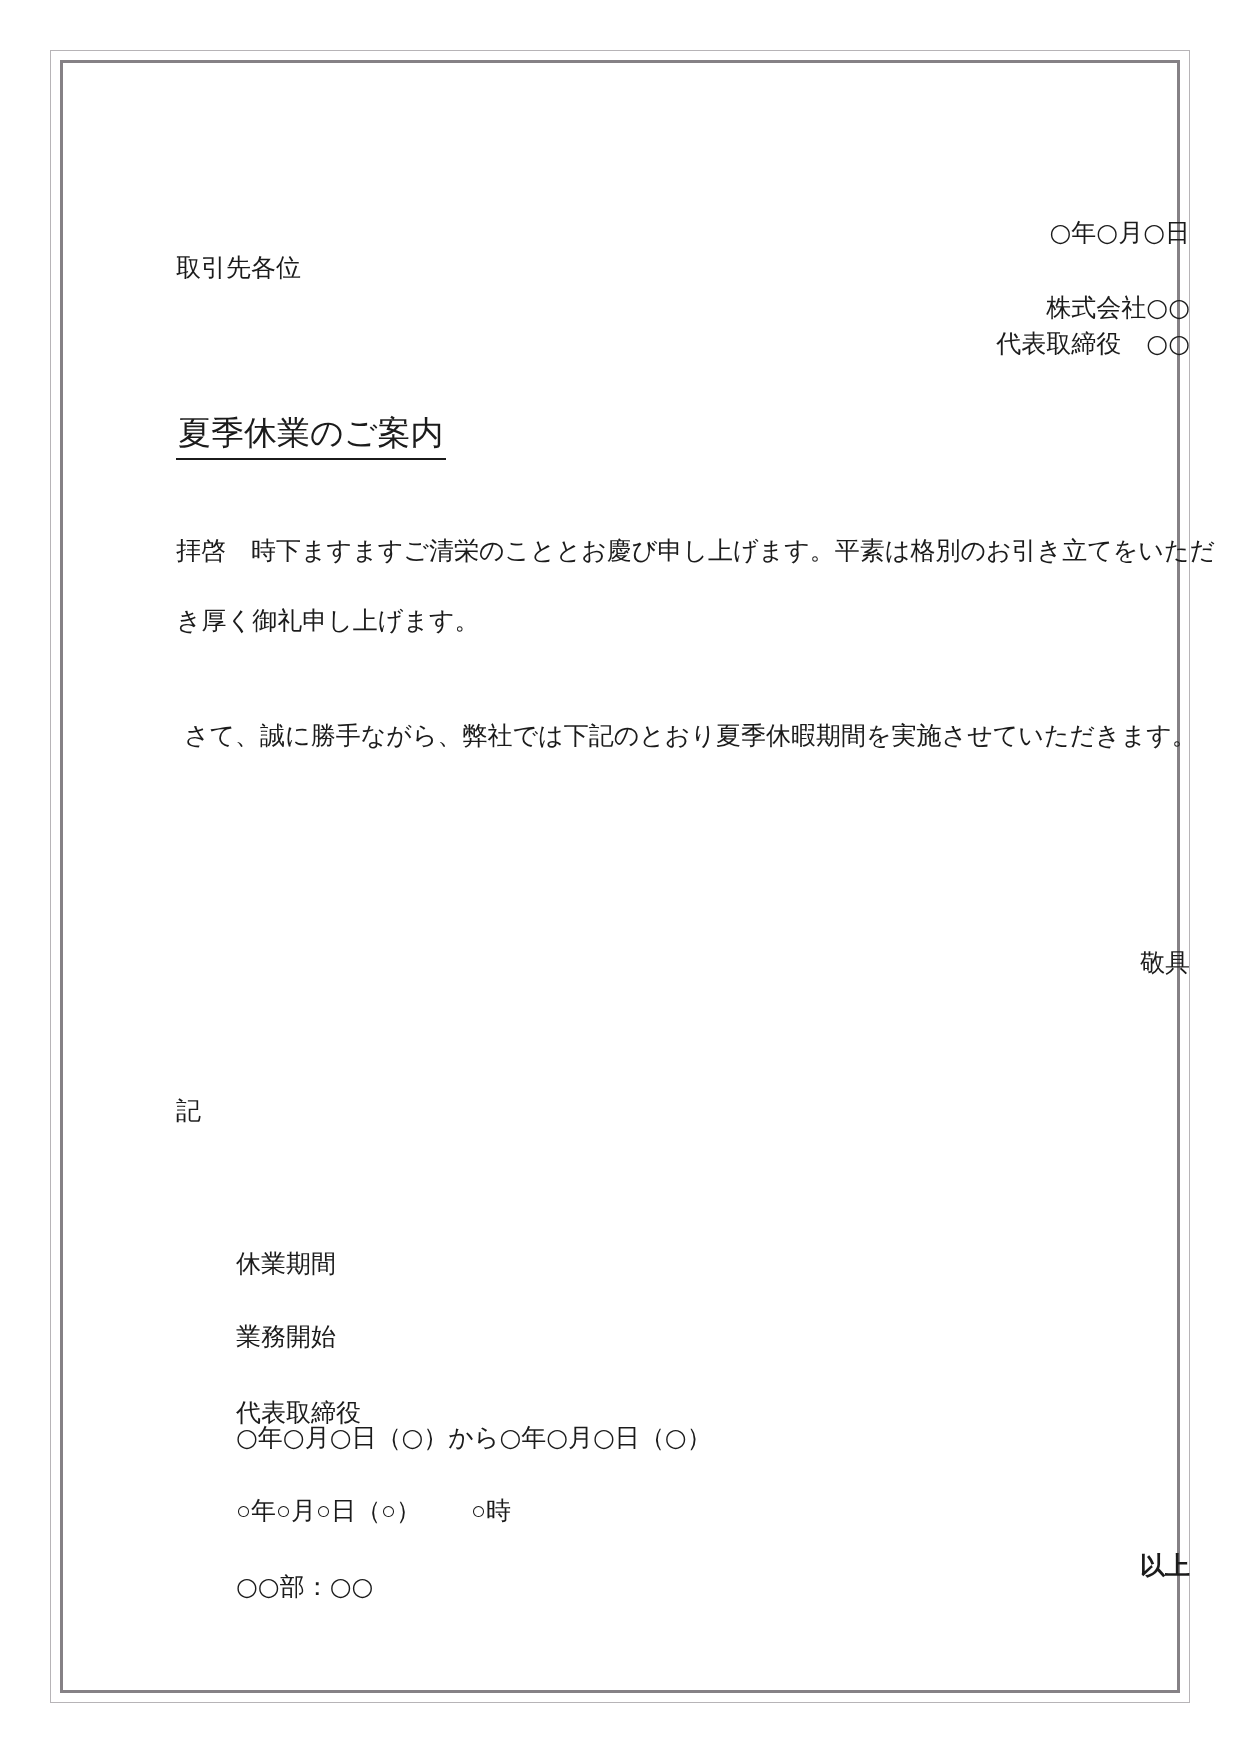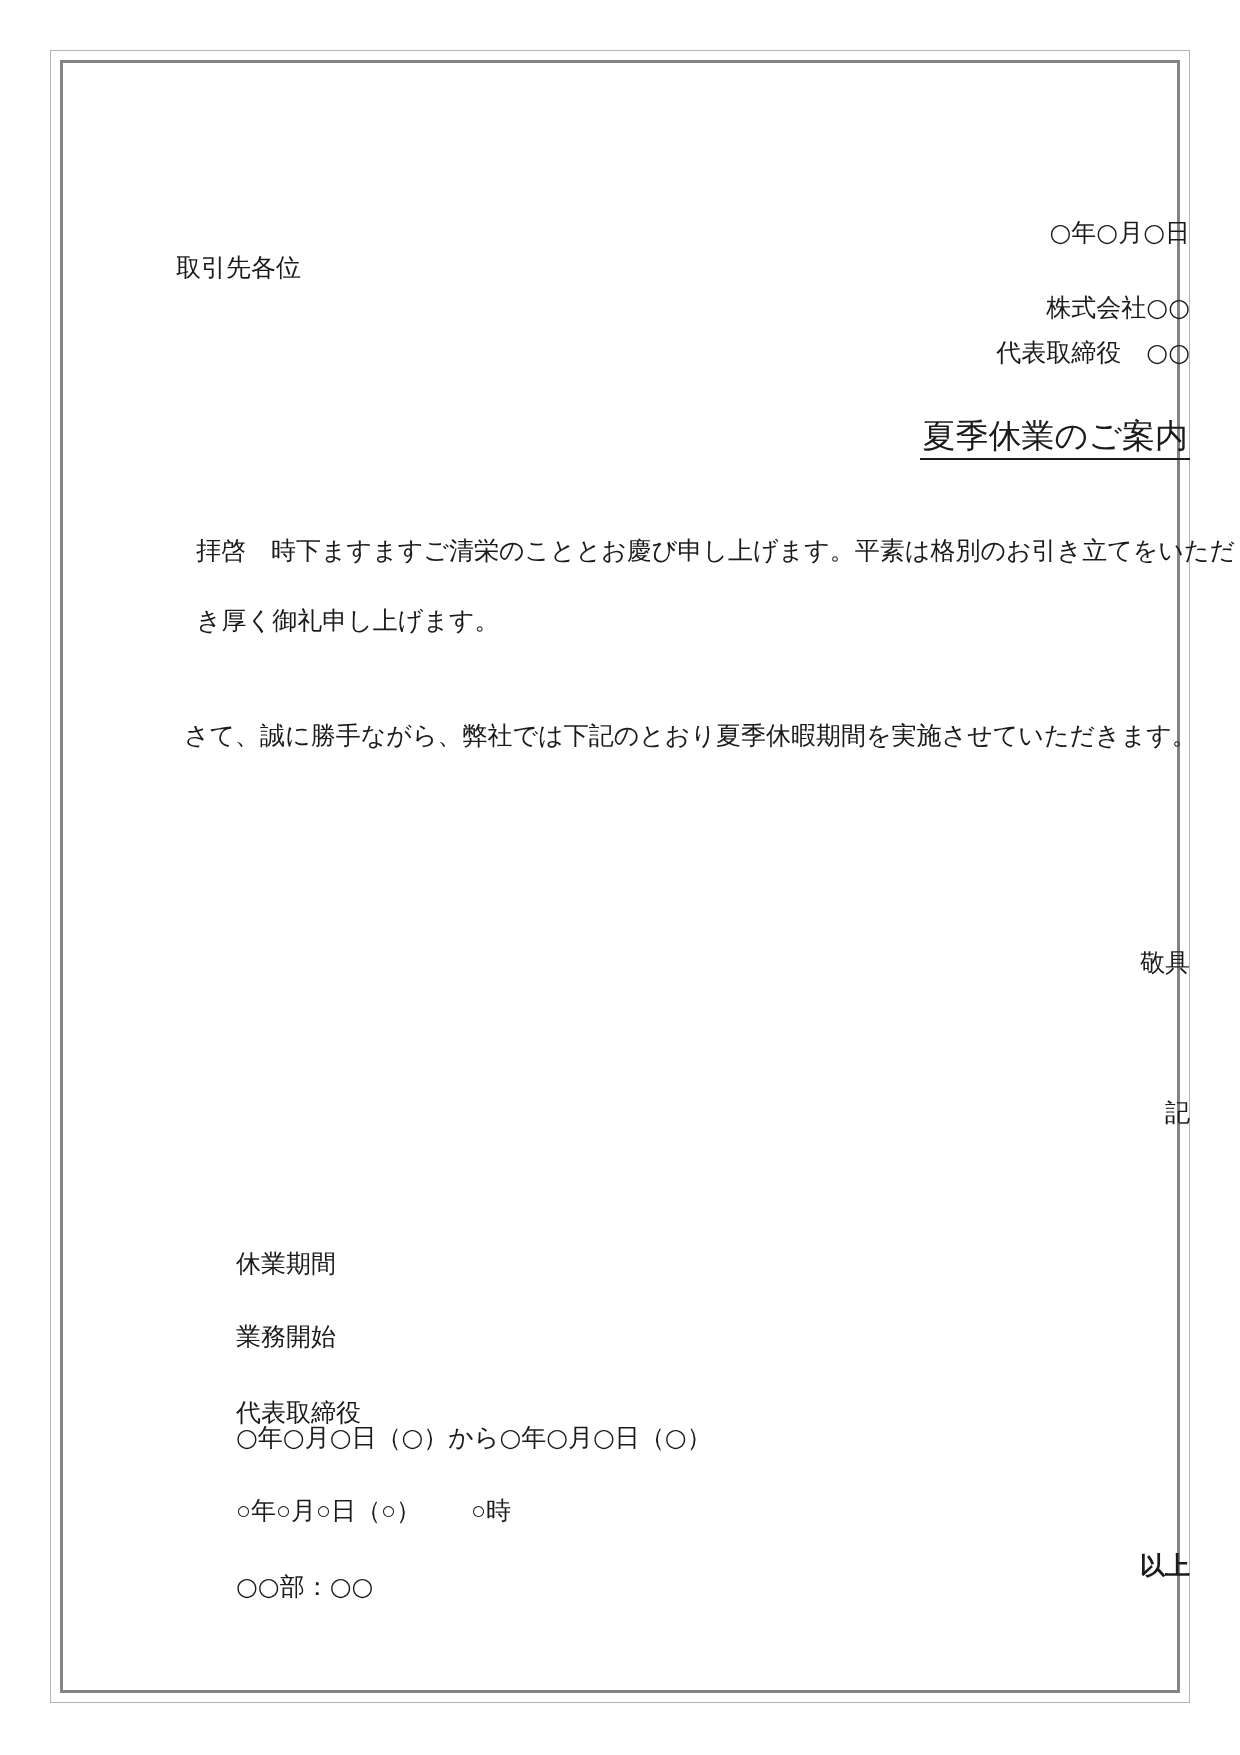--- a/index.html
+++ b/index.html
@@ -20,38 +20,38 @@
     position:absolute; left:9px; top:9px; right:9px; bottom:9px;
     border:3px solid var(--frame_inner,#858185);
   }
   .content {
     position:absolute; left:63px; top:63px;
     width:1114px; height:1629px;
     font-size:25px; line-height:1;
   }
   .abs { position:absolute; left:50px; right:50px; }
   .right  { text-align:right; }
-  .center { text-align:right; }
+  .center { text-align:left;font-family:Liberation Mono, monospace; }
   .line { white-space:pre; }
 
   .date-line        { top:94px; }
   .addressee-line   { top:129px; }
   .company-line     { top:169px; }
-  .rep-line         { top:205px;margin-top:9px; }
+  .rep-line         { top:205px; }
 
   .title-line { top:292px; }
   .title-text {
     display:inline-block;
     font-size:33px;
     line-height:1.1;
     padding:0 2px 4px 2px;
     border-bottom:2px solid var(--text,#1b1b1b);
   }
 
-  .para1 { top:390px;margin-left:20px; }
+  .para1 { top:390px; }
   .para2 { top:575px; }
   .para .line { line-height:70px; }
 
   .closing-line { top:824px; }
   .record-line  { top:974px; }
 
   .detail-row { display:flex; padding-left:60px;flex-direction:column; }
   .detail-row-1 { top:1125px; }
   .detail-row-2 { top:1200px;font-family:Liberation Mono, monospace; }
   .detail-row-3 { top:1274px; }

